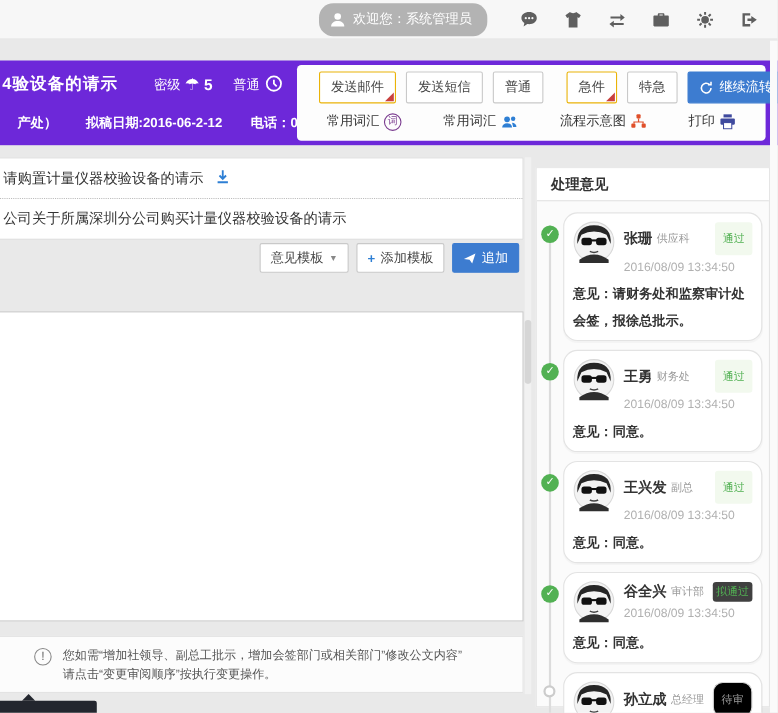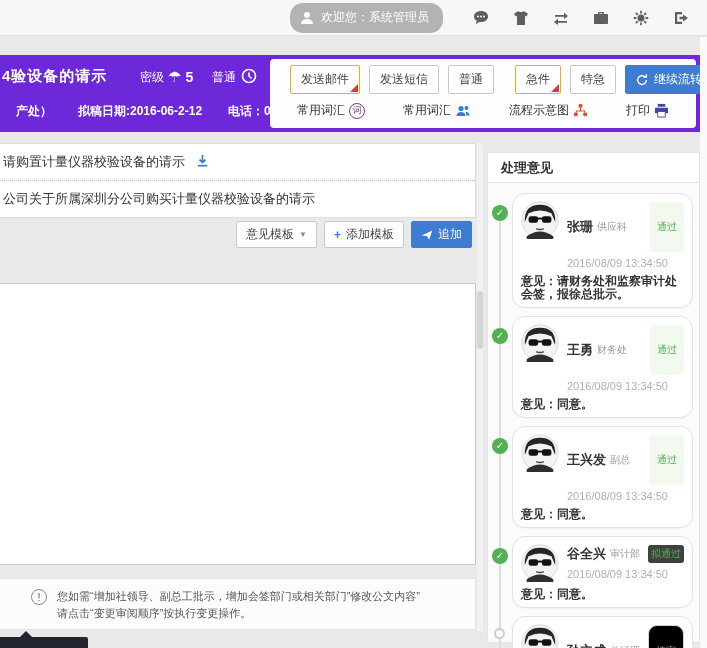--- a/index.html
+++ b/index.html
@@ -91,26 +91,26 @@
     color:#fff; font-size:10px; line-height:16px; text-align:center; margin:12px 4px 0 0; z-index:1; }
   .marker.hollow { width:11px; height:11px; background:#fff; border:2px solid #ccc; margin-left:2px; margin-right:7px; }
   .op-card { flex:1; background:#fff; border:1px solid #e3e3e3; border-radius:13px;
     padding:7px 8px 6px 8px; box-shadow:0 1px 1px rgba(0,0,0,.03); }
   .op-head { display:flex; gap:8px; }
   .avatar { flex:none; width:38px; height:38px; }
   .op-meta { flex:1; padding-top:1px; }
   .op-line1 { display:flex; align-items:center; gap:4px; }
   .op-name { font-size:13px; font-weight:bold; color:#333; }
   .op-dept { font-size:10px; color:#9a9a9a; }
-  .badge { margin-left:auto; font-size:10px; padding:18px 7px; border-radius:3px; }
+  .badge { margin-left:auto; font-size:10px; padding:8px 7px; border-radius:3px; }
   .badge.passed { color:#52b153; background:#f2f9ee; }
   .badge.pre-passed { color:#52b153; background:#404040; padding:2px 3px; }
   .badge.pending { color:#999; background:#000000; border:1px solid #d5d5d5; border-radius:9px; }
   .op-time { font-size:11px; color:#b0b0b0; margin-top:5px; }
-  .op-text { font-size:12px; font-weight:bold; color:#333; line-height:13px; margin-top:6px; }
+  .op-text { font-size:12px; font-weight:bold; color:#333; line-height:24px; margin-top:6px; }
   .confirm-card { flex:1; background:#404040; border:1px solid #e3e3e3; border-radius:3px;
     text-align:center; font-size:13px; color:#9a9a9a; padding:21px 0; cursor:pointer; }
 
   .win-scroll { position:absolute; right:0; top:37px; width:7px; height:611px; background:#fafafa; }
 </style>
 </head>
 <body>
 
 <div id="stage">
 

